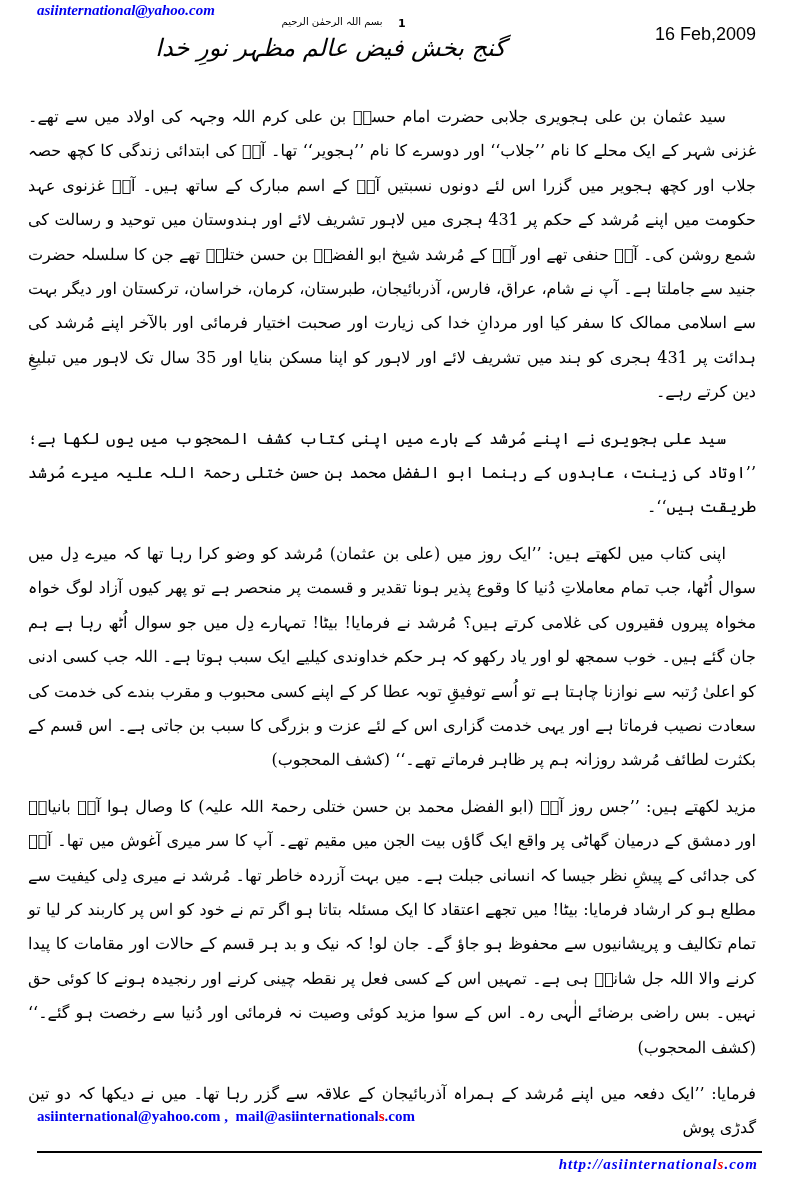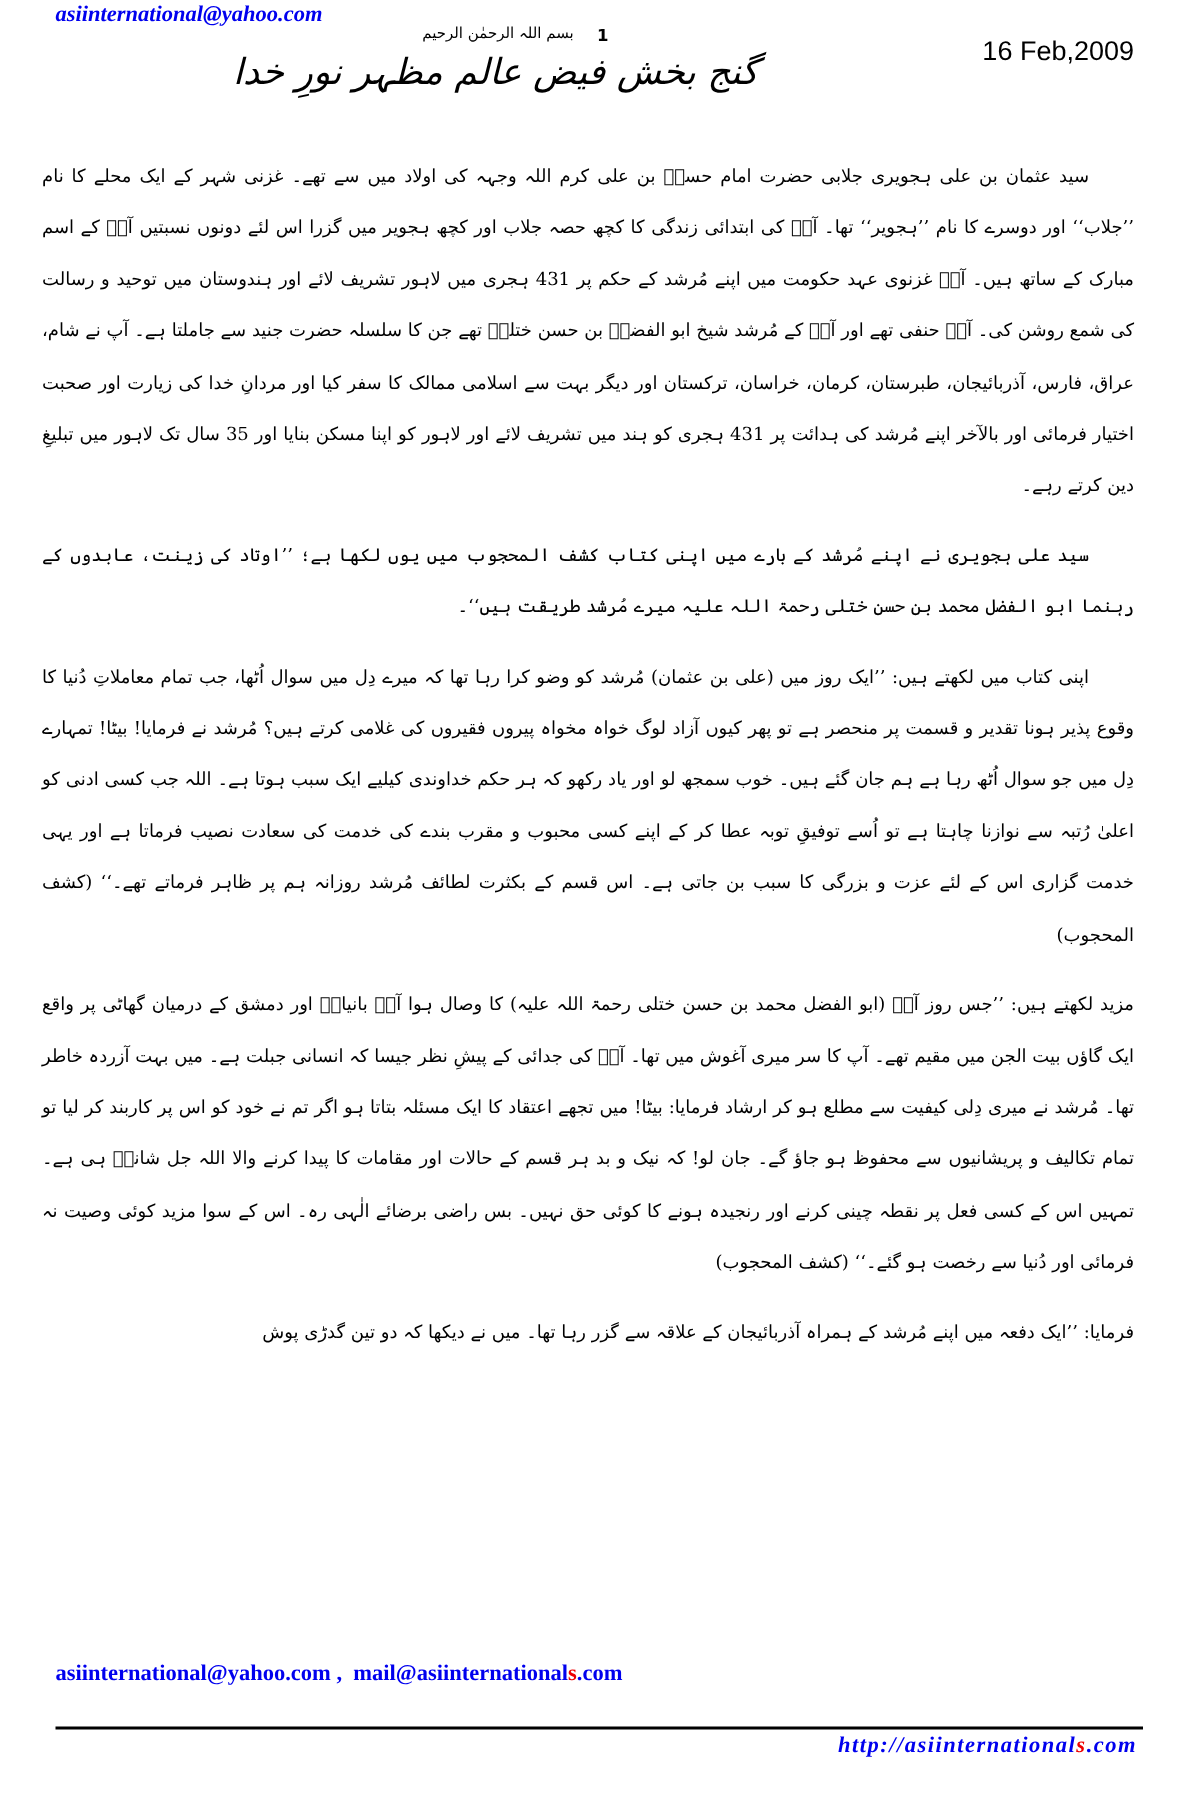--- a/index.html
+++ b/index.html
@@ -8,21 +8,21 @@
   .hdr-email { position: absolute; left: 37px; top: 2px; font-family: "Liberation Serif", serif;
                font-style: italic; font-weight: bold; font-size: 15px; color: #0000ee; }
   .bismillah { position: absolute; left: 0; width: 664px; top: 6px; text-align: center;
                font-size: 10px; direction: rtl; margin-top: 10px; }
   .pagenum { position: absolute; left: 398px; top: 17px; font-size: 11px; font-weight: bold; }
   .date { position: absolute; right: 44px; top: 24px; font-family: "Liberation Sans", sans-serif;
           font-size: 18px; }
   .title { position: absolute; left: 0; width: 661px; top: 34px; text-align: center;
            font-family: "DejaVu Serif", serif; font-size: 24px; direction: rtl; font-style: italic; }
   .body-text { position: absolute; left: 28px; right: 44px; top: 100px; direction: rtl;
-               text-align: justify; font-family: "DejaVu Serif", serif; font-size: 12px; }
+               text-align: justify; font-family: "DejaVu Serif", serif; font-size: 16px; }
   .body-text p { margin: 0; line-height: 34.4px; }
   .body-text p.gap { margin-top: 12px; }
   .body-text p.indent { text-indent: 30px; }
   .footer-rule { position: absolute; left: 37px; right: 38px; top: 1151px; height: 0;
                  border-top: 2px solid #000; }
   .footer-left { position: absolute; left: 37px; top: 1108px; font-family: "Liberation Serif", serif;
                  font-weight: bold; font-size: 15px; color: #0000ee; }
   .footer-right { position: absolute; right: 42px; top: 1156px; font-family: "Liberation Serif", serif;
                   font-style: italic; font-weight: bold; font-size: 15px; color: #0000ee;
                   letter-spacing: 1px; }

